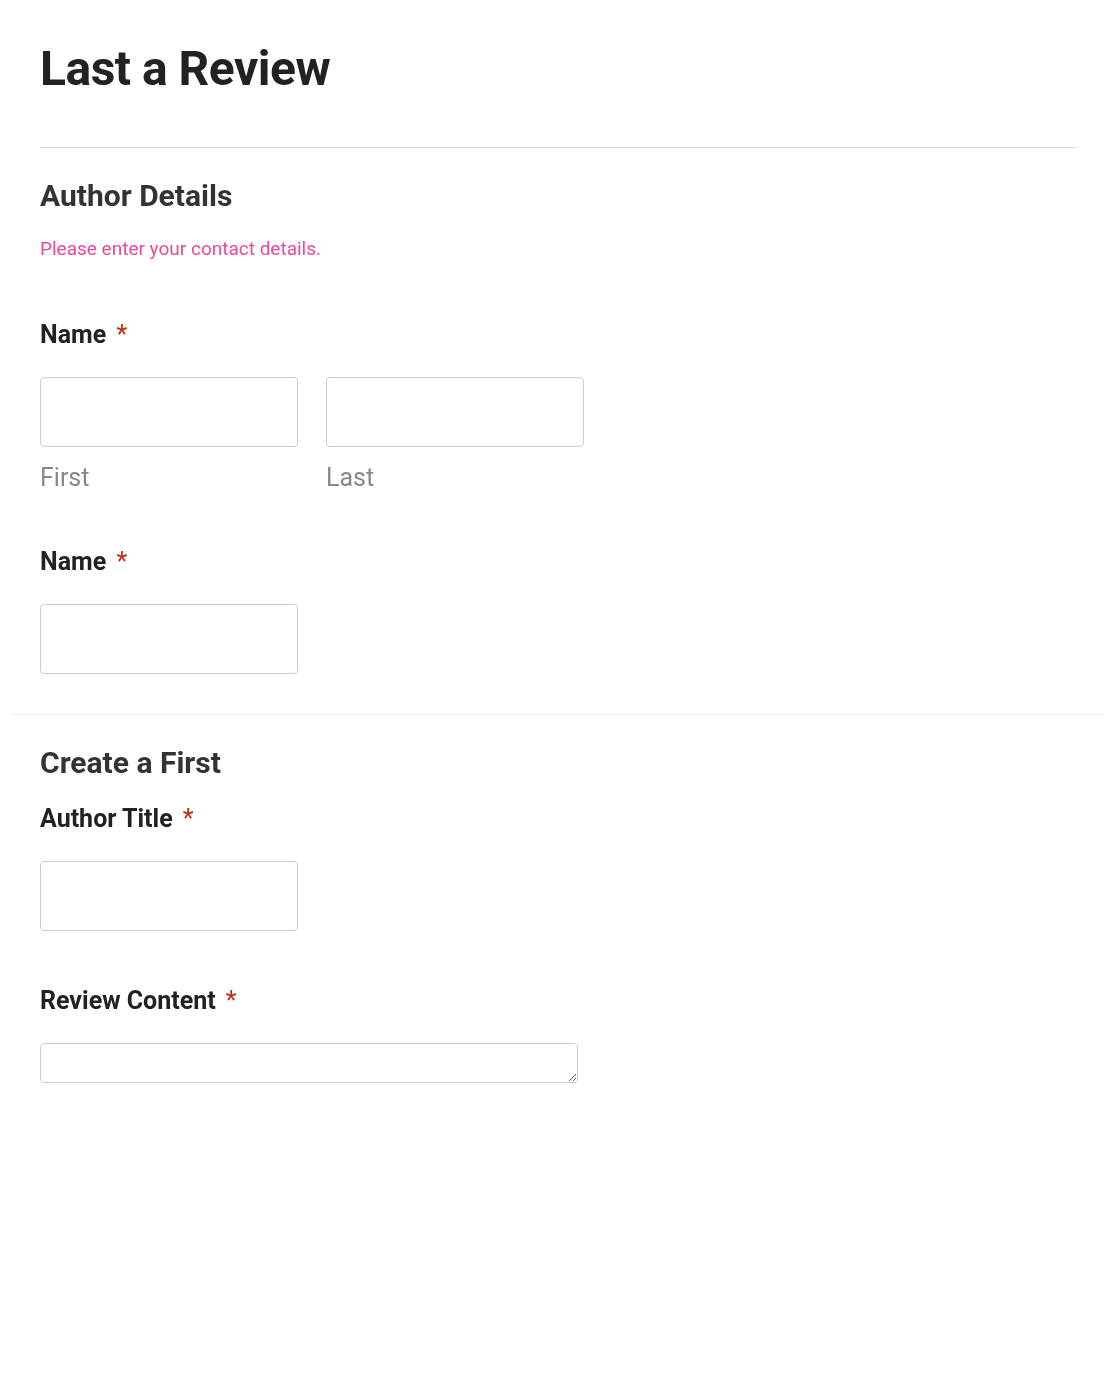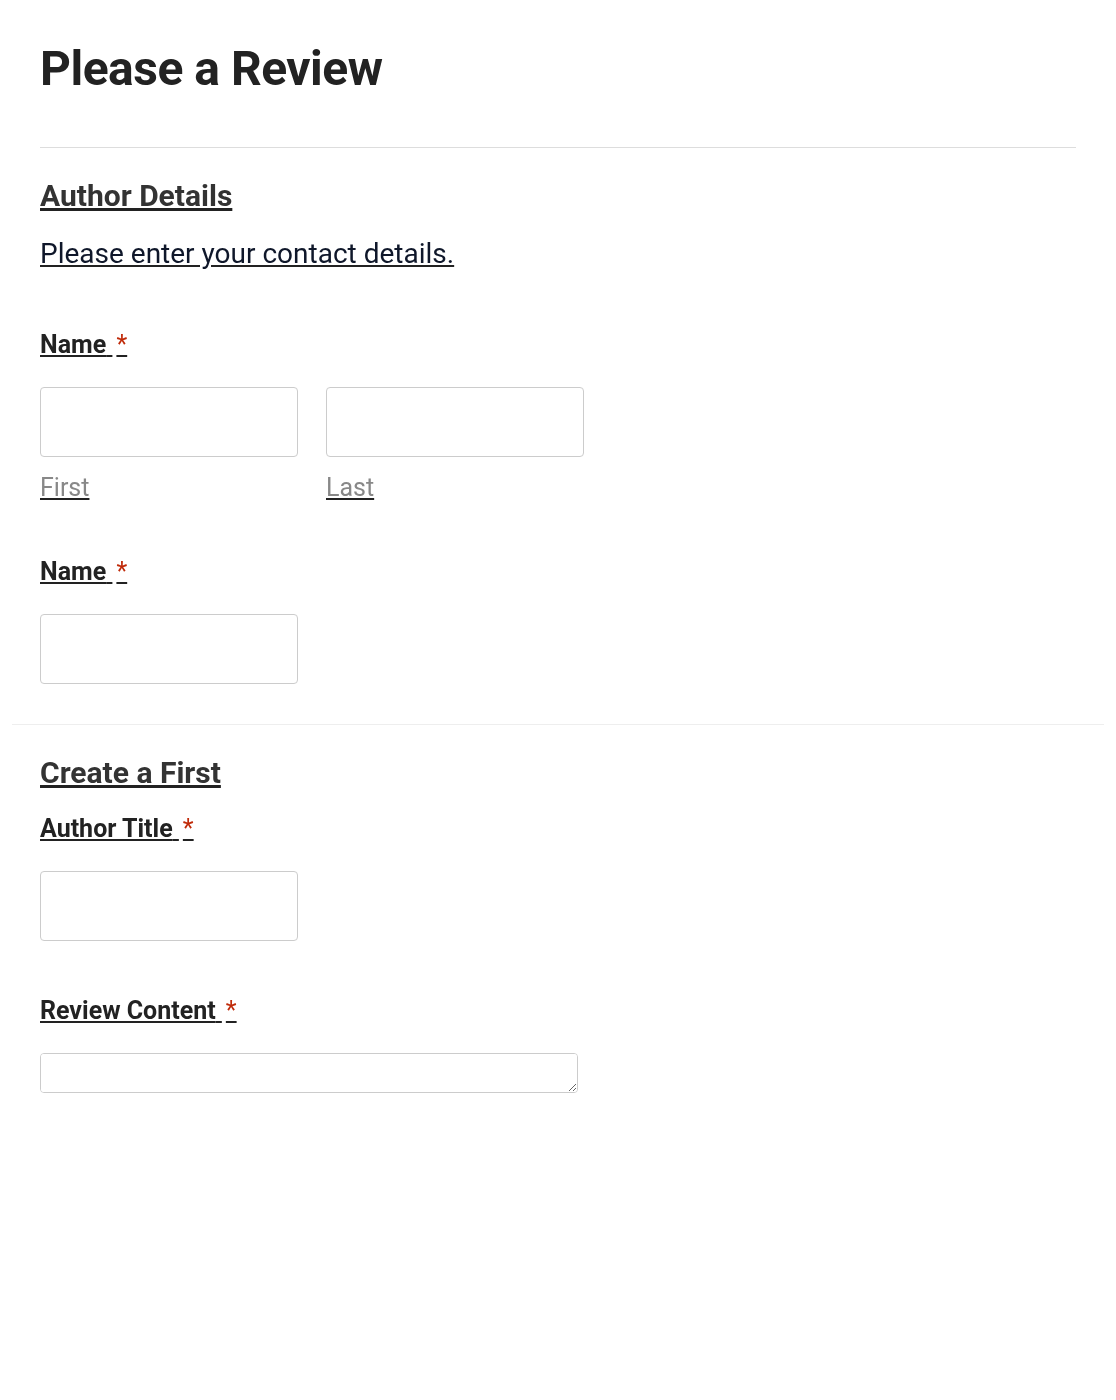--- a/index.html
+++ b/index.html
@@ -24,31 +24,30 @@
       margin-bottom: 50px;
     }
     hr {
       border: none;
       border-top: 1px solid #ddd;
       margin: 0;
     }
     .section {
       padding-top: 30px;
       padding-bottom: 40px;
-      text-decoration: underline;
     }
     h2 {
       font-size: 30px;
       font-weight: 700;
       color: #333;
       margin-bottom: 24px;
     }
     .description {
-      font-size: 28px;
-      color: #0f172a;
+      font-size: 19px;
+      color: #ec4899;
       margin-bottom: 60px;
     }
     .field-group {
       margin-bottom: 55px;
       margin-top: 24px;
     }
     .field-label {
       font-size: 25px;
       font-weight: 700;
       color: #222;
@@ -96,21 +95,21 @@
     .section-divider {
       border-top: 1px solid #eee;
       margin-left: -28px;
       margin-right: -28px;
     }
   </style>
 </head>
 <body>
 
 <div class="container">
-  <h1>Please a Review</h1>
+  <h1>Last a Review</h1>
   <hr>
 
   <div class="section">
     <h2>Author Details</h2>
     <p class="description">Please enter your contact details.</p>
 
     <div class="field-group">
       <label class="field-label">
         <span>Name</span>
         <span class="required">*</span>

